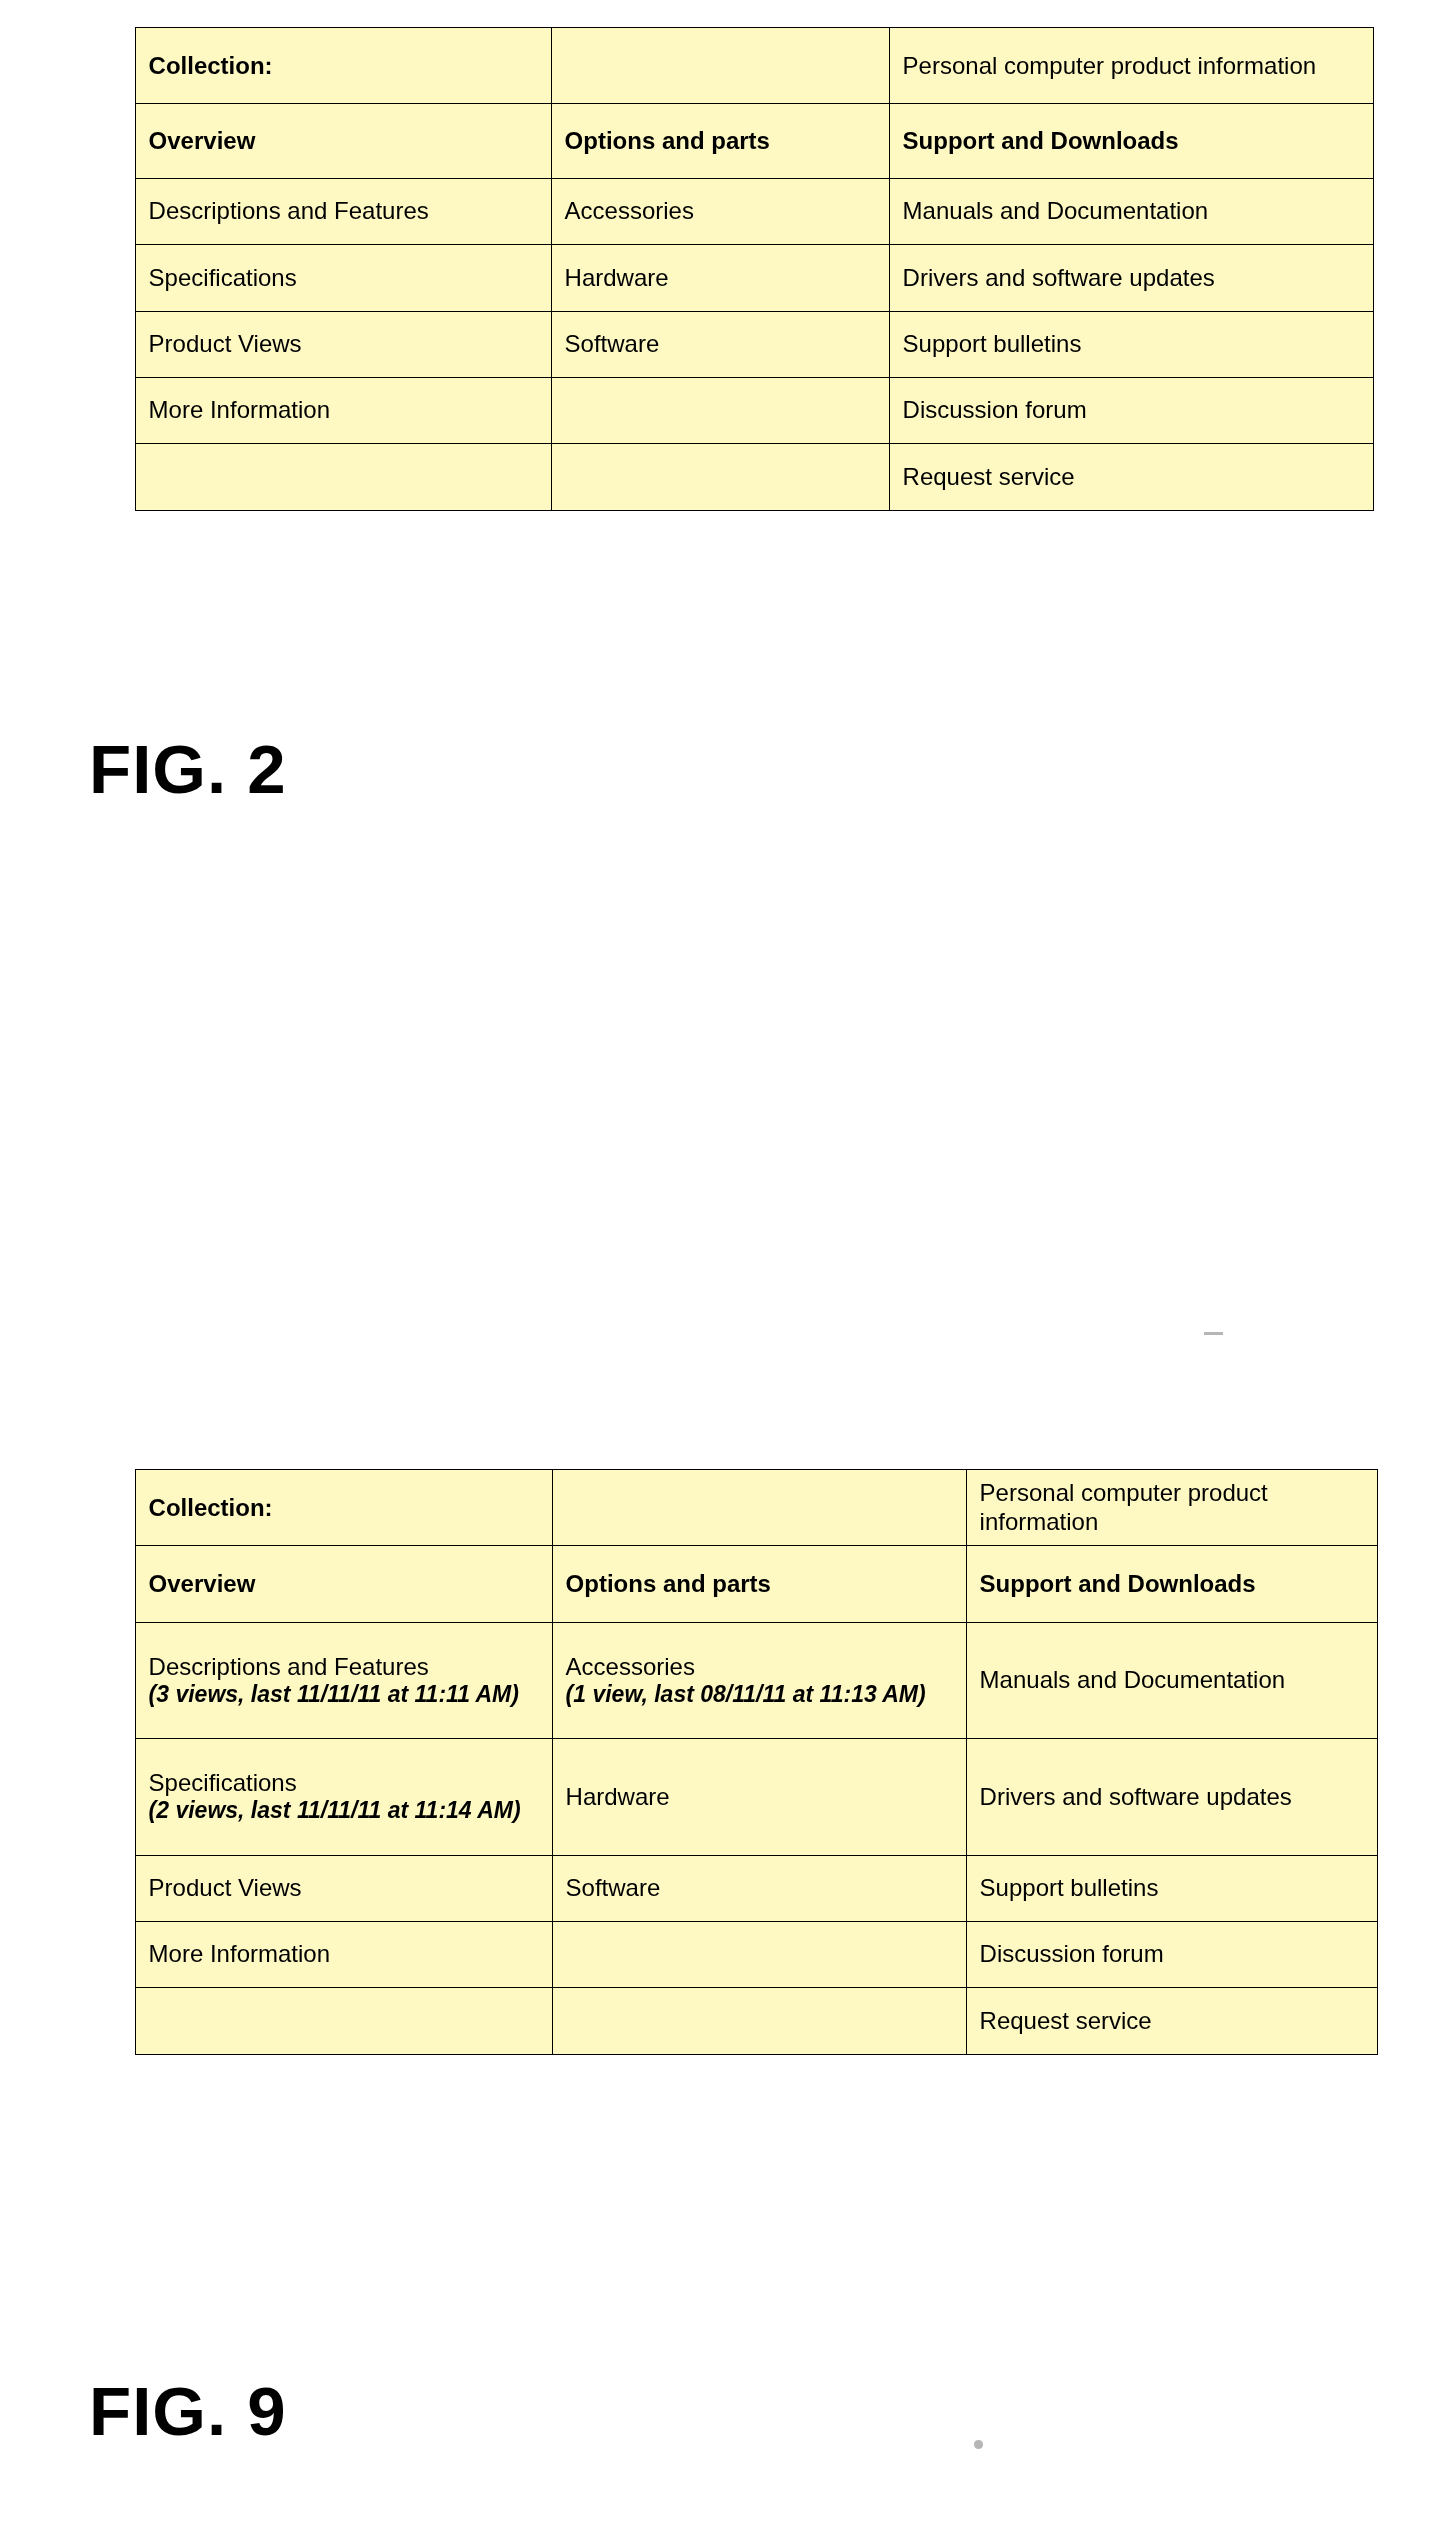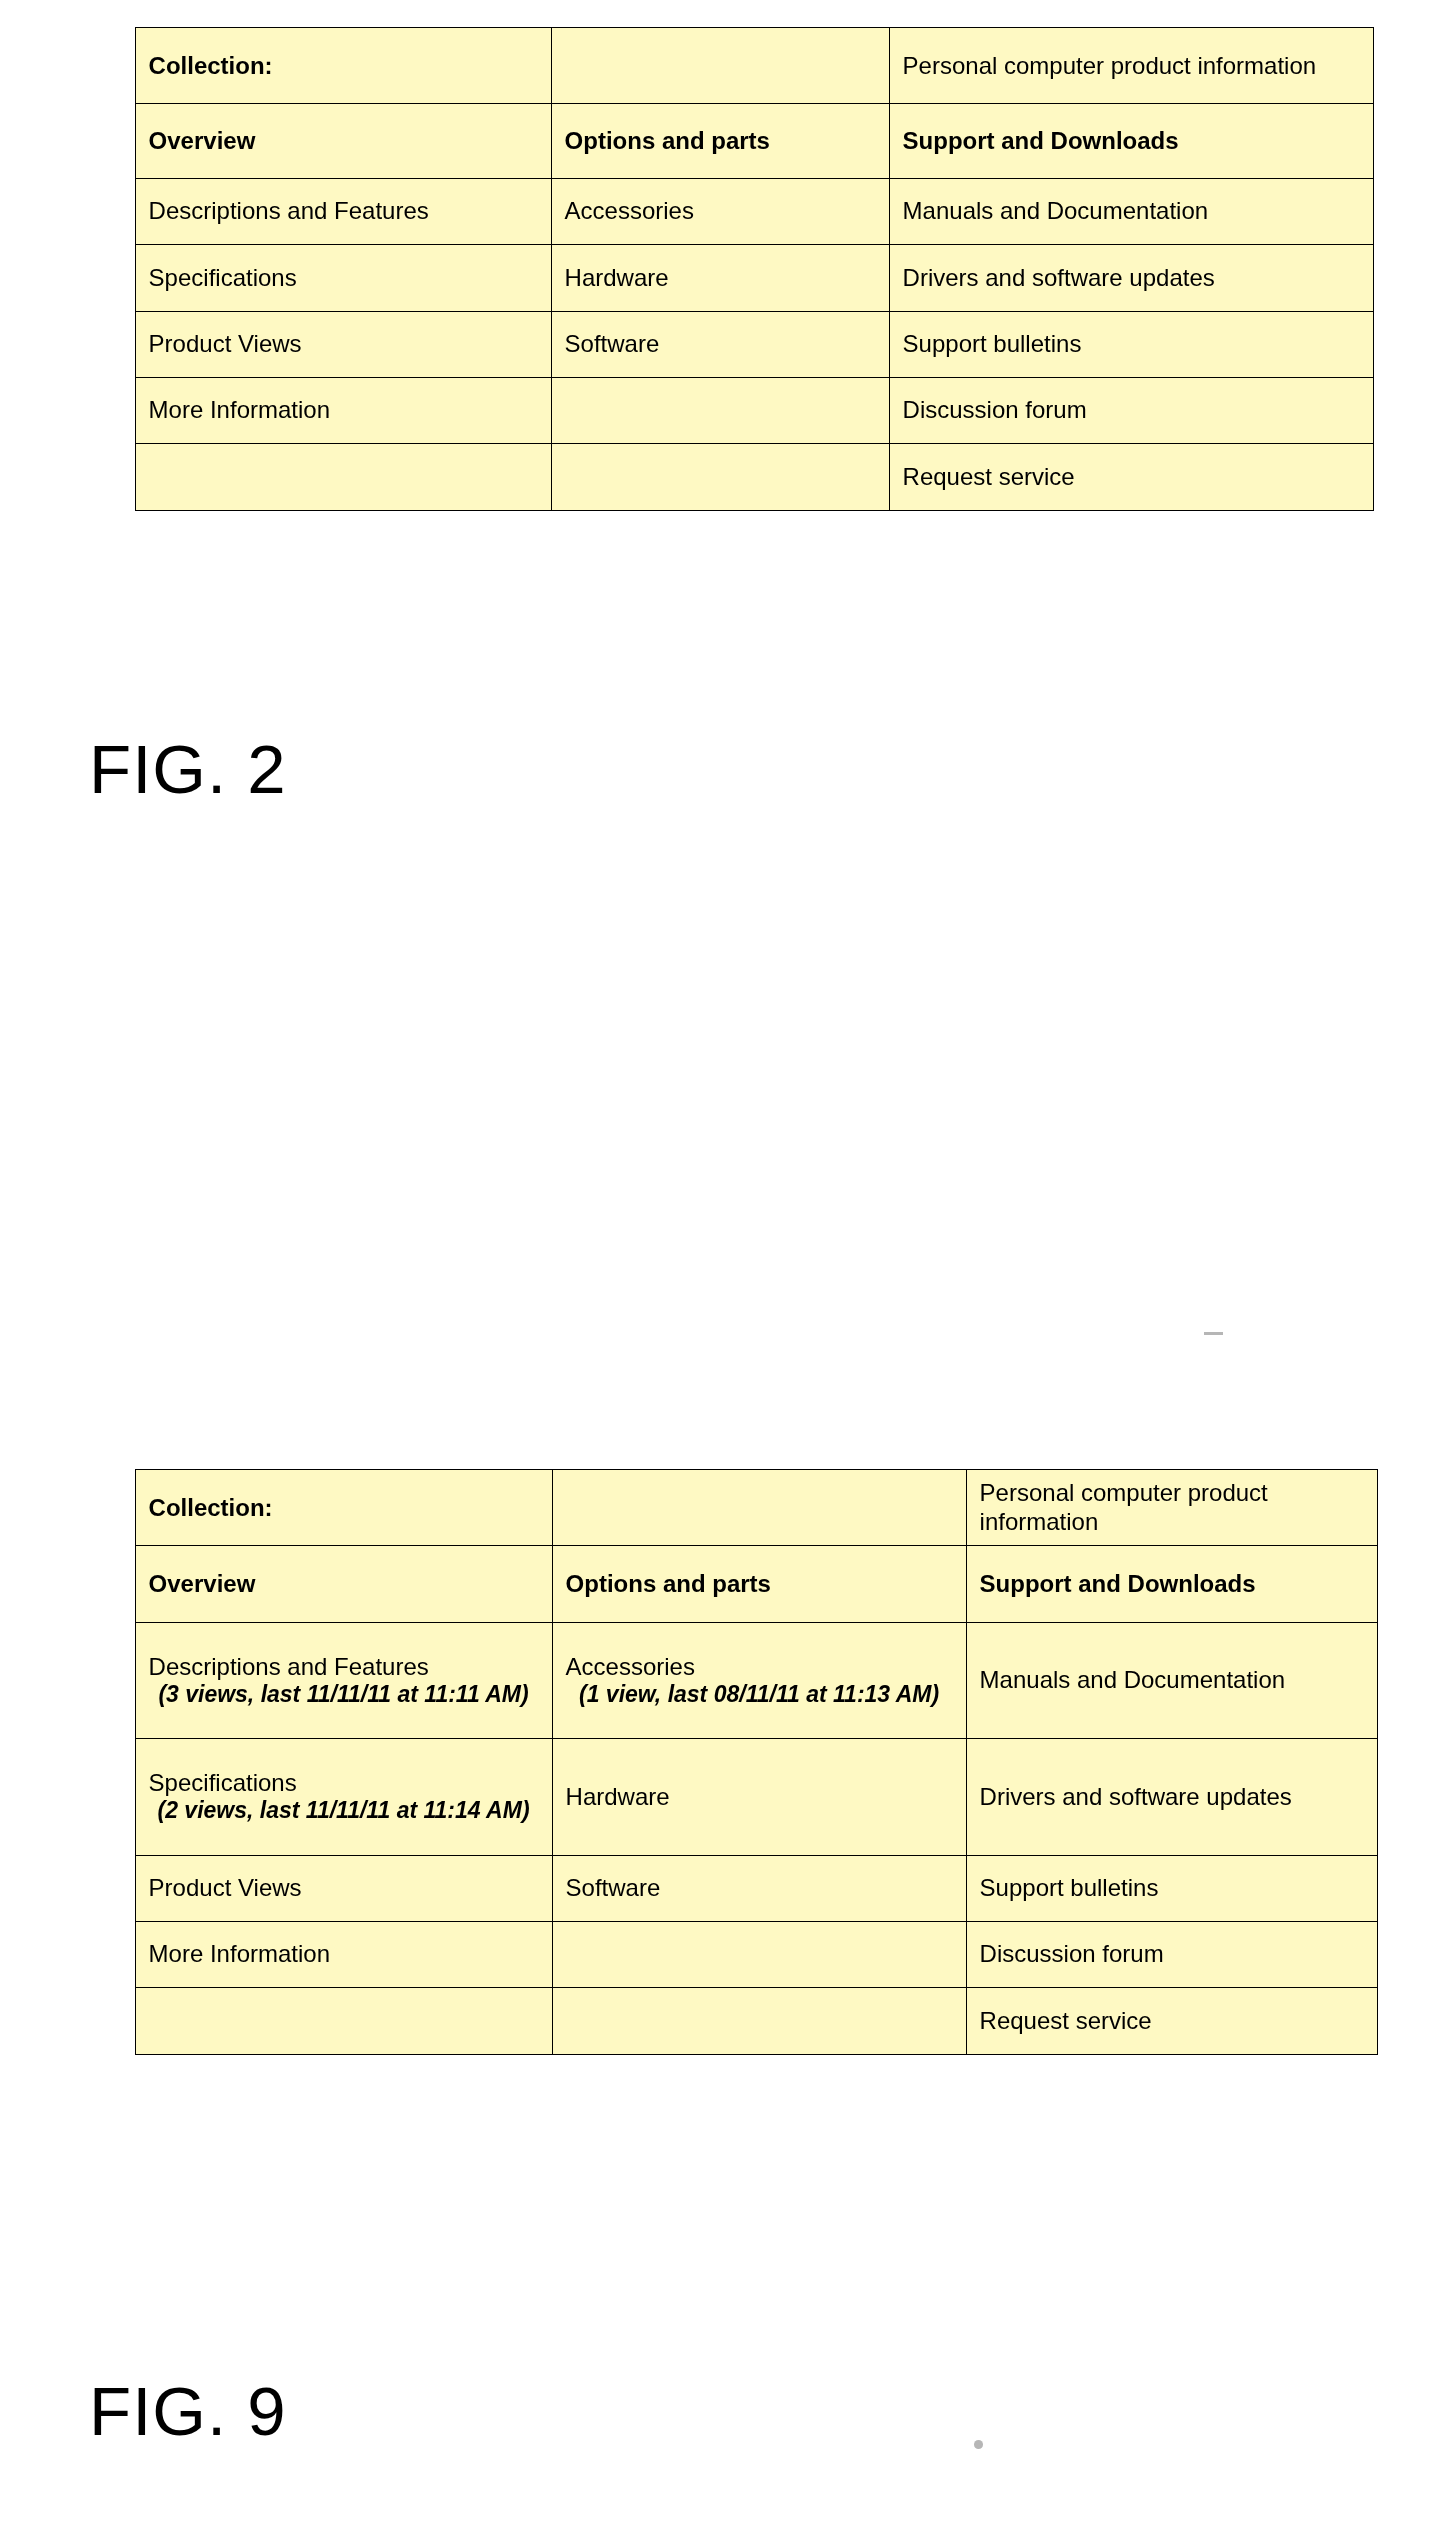--- a/index.html
+++ b/index.html
@@ -38,21 +38,20 @@
   }
   table.patent-table td.b {
     font-weight: bold;
   }
   table.patent-table td .views {
     display: block;
     font-style: italic;
     font-weight: bold;
     font-size: 23px;
     line-height: 1.18;
-    text-align: center;
   }
   table.patent-table td .label {
     display: block;
   }
 
   
   #fig2-block {
     left: 135px;
     top: 27px;
     width: 1238px;
@@ -76,21 +75,21 @@
   #fig3-table tr.r-title td { height: 60px; }
   #fig3-table tr.r-head  td { height: 60px; }
   #fig3-table tr.r-body  td { height: 50px; }
   #fig3-table tr.r-tall  td { height: 100px; }
 
   
   .fig-caption {
     position: absolute;
     font-family: "Liberation Sans", sans-serif;
     font-size: 69px;
-    font-weight: 400;
+    font-weight: 700;
     letter-spacing: 1px;
     color: #000000;
     white-space: nowrap;
   }
   #fig2-caption { left: 89px; top: 730px; }
   #fig3-caption { left: 89px; top: 2372px; }
 
   
   .speck {
     position: absolute;

